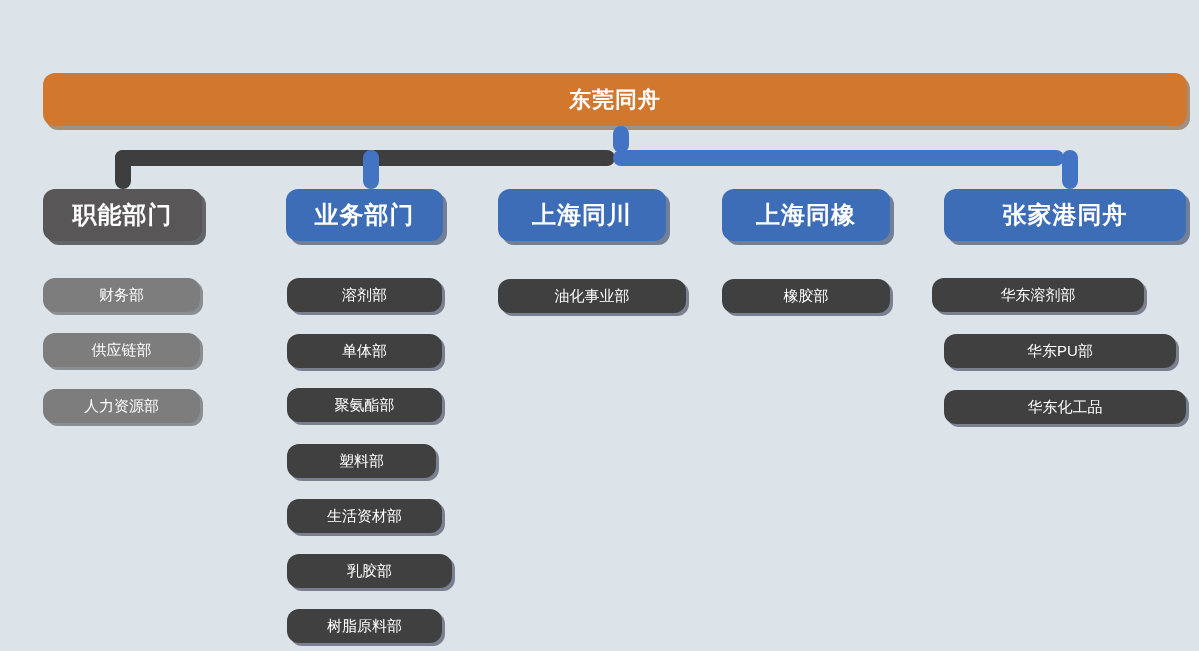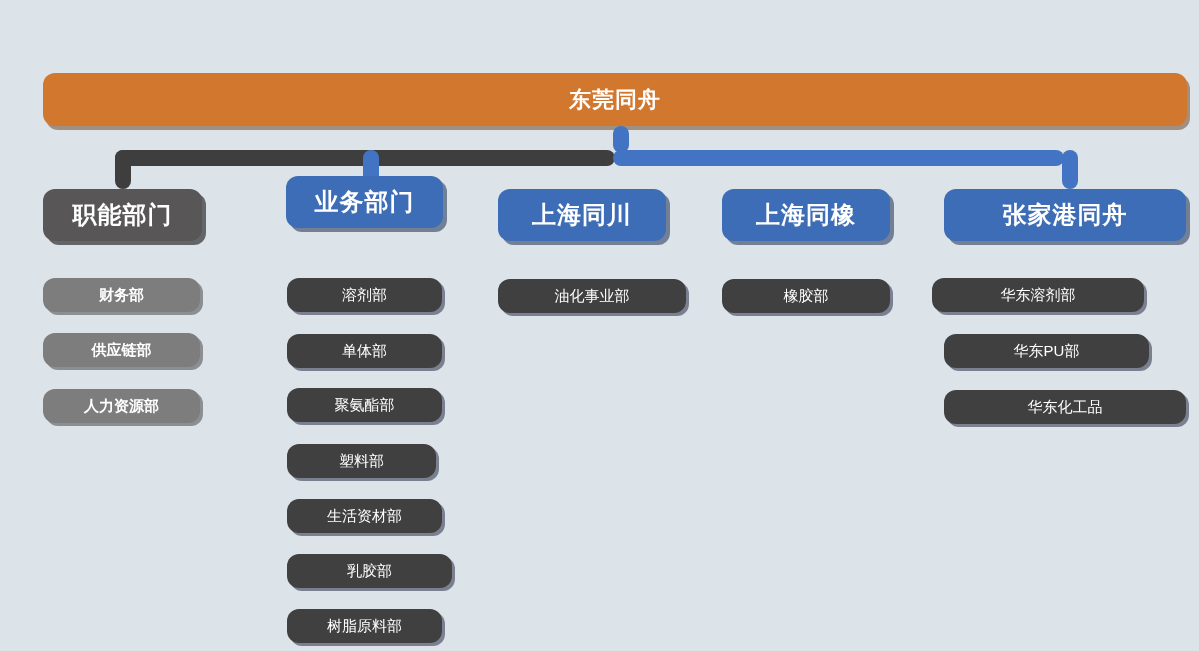--- a/index.html
+++ b/index.html
@@ -51,42 +51,41 @@
     font-size:15px;
   }
   .child-navy {
     background:#404040;
     box-shadow:3px 3px 0 rgba(25,30,55,0.50);
     text-align:right;
   }
   .child-gray {
     background:#7d7d7d;
     box-shadow:3px 3px 0 rgba(40,40,40,0.45);
-    font-weight:bold;
   }
   .line { position:absolute; }
   .line-blue { background:#4374c4; }
   .line-dark { background:#3e3e3e; }
 </style>
 </head>
 <body>
 
 <div class="stage">
 
   <div class="box banner" style="left:27px; top:57px; width:1144px;">东莞同舟</div>
 
   <div class="line line-blue" style="left:597px; top:110px; width:3px; height:27px;"></div>
   <div class="line line-dark" style="left:99px; top:134px; width:500px; height:3px;"></div>
   <div class="line line-blue" style="left:597px; top:134px; width:451px; height:3px;"></div>
   <div class="line line-dark" style="left:99px; top:134px; width:3px; height:39px;"></div>
   <div class="line line-blue" style="left:347px; top:134px; width:3px; height:39px;"></div>
   <div class="line line-blue" style="left:1046px; top:134px; width:3px; height:39px;"></div>
 
   <div class="box hdr hdr-gray" style="left:27px; top:173px; width:159px;">职能部门</div>
-  <div class="box hdr hdr-blue" style="left:270px; top:160px; width:157px;font-family:Liberation Serif, serif;">业务部门</div>
+  <div class="box hdr hdr-blue" style="left:270px; top:173px; width:157px;font-family:Liberation Serif, serif;">业务部门</div>
   <div class="box hdr hdr-blue" style="left:482px; top:173px; width:168px;">上海同川</div>
   <div class="box hdr hdr-blue" style="left:706px; top:173px; width:168px;">上海同橡</div>
   <div class="box hdr hdr-blue" style="left:928px; top:173px; width:242px;">张家港同舟</div>
 
   <div class="box child child-gray" style="left:27px; top:262px; width:157px;">财务部</div>
   <div class="box child child-gray" style="left:27px; top:317px; width:157px;">供应链部</div>
   <div class="box child child-gray" style="left:27px; top:373px; width:157px;">人力资源部</div>
 
   <div class="box child child-navy" style="left:271px; top:262px; width:155px;">溶剂部</div>
   <div class="box child child-navy" style="left:271px; top:318px; width:155px;">单体部</div>
@@ -94,16 +93,16 @@
   <div class="box child child-navy" style="left:271px; top:428px; width:149px;">塑料部</div>
   <div class="box child child-navy" style="left:271px; top:483px; width:155px;">生活资材部</div>
   <div class="box child child-navy" style="left:271px; top:538px; width:165px;">乳胶部</div>
   <div class="box child child-navy" style="left:271px; top:593px; width:155px;">树脂原料部</div>
 
   <div class="box child child-navy" style="left:482px; top:263px; width:188px;">油化事业部</div>
 
   <div class="box child child-navy" style="left:706px; top:263px; width:168px;">橡胶部</div>
 
   <div class="box child child-navy" style="left:916px; top:262px; width:212px;">华东溶剂部</div>
-  <div class="box child child-navy" style="left:928px; top:318px; width:205px;">华东PU部</div>
+  <div class="box child child-navy" style="left:928px; top:318px; width:232px;">华东PU部</div>
   <div class="box child child-navy" style="left:928px; top:374px; width:242px;">华东化工品</div>
 
 </div>
 
 </body></html>

